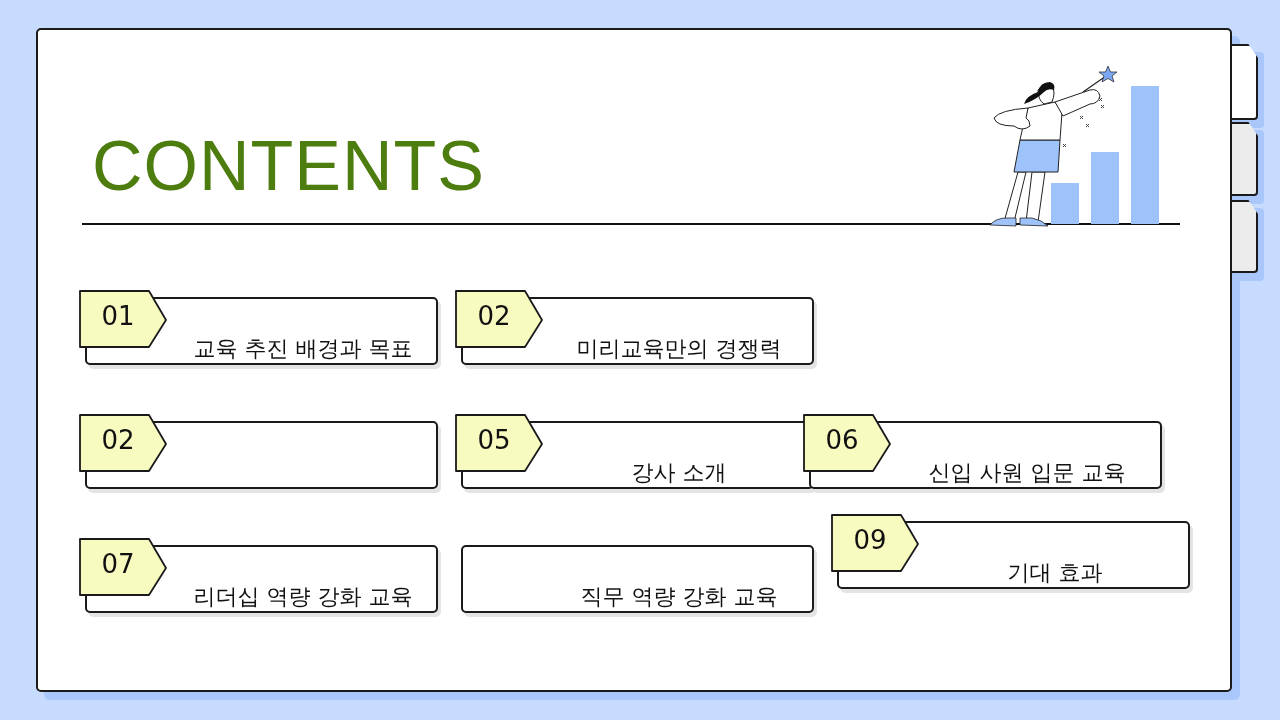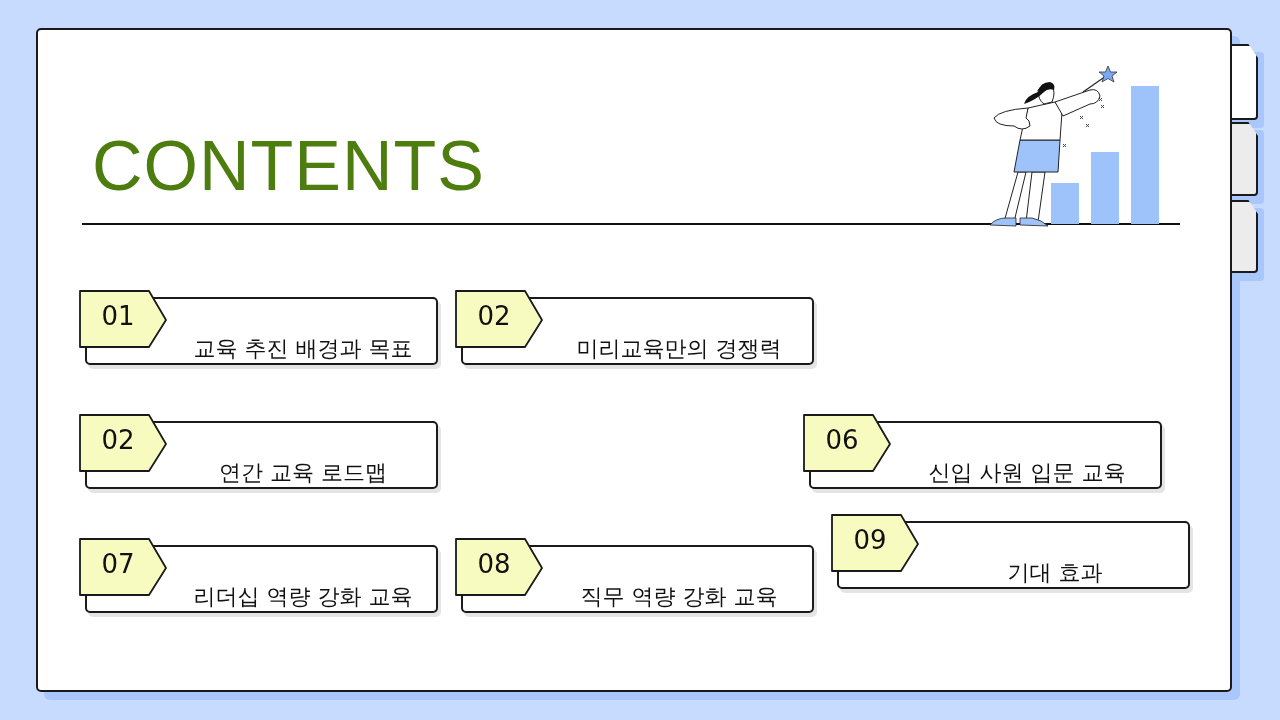--- a/index.html
+++ b/index.html
@@ -134,21 +134,30 @@
   </div>
 
   <div class="item" style="left:41px;top:384px">
     <div class="box"></div>
     <div class="badge">
       <svg width="90" height="60">
           <polygon points="1,1 70,1 87,30 70,57 1,57" fill="#f8fbc0" stroke="#1a1a1a" stroke-width="1.8" stroke-linejoin="round"></polygon>
         </svg>
       <div class="num">02</div>
     </div>
-    <div class="label">연간 교육 로드맵</div>
+  </div>
+  <div class="item" style="left:417px;top:384px">
+    <div class="box"></div>
+    <div class="badge">
+      <svg width="90" height="60">
+          <polygon points="1,1 70,1 87,30 70,57 1,57" fill="#f8fbc0" stroke="#1a1a1a" stroke-width="1.8" stroke-linejoin="round"></polygon>
+        </svg>
+      <div class="num">05</div>
+    </div>
+    <div class="label">강사 소개</div>
   </div>
   <div class="item" style="left:765px;top:384px">
     <div class="box"></div>
     <div class="badge">
       <svg width="90" height="60">
           <polygon points="1,1 70,1 87,30 70,57 1,57" fill="#f8fbc0" stroke="#1a1a1a" stroke-width="1.8" stroke-linejoin="round"></polygon>
         </svg>
       <div class="num">06</div>
     </div>
     <div class="label">신입 사원 입문 교육</div>
@@ -159,26 +168,20 @@
     <div class="badge">
       <svg width="90" height="60">
           <polygon points="1,1 70,1 87,30 70,57 1,57" fill="#f8fbc0" stroke="#1a1a1a" stroke-width="1.8" stroke-linejoin="round"></polygon>
         </svg>
       <div class="num">07</div>
     </div>
     <div class="label">리더십 역량 강화 교육</div>
   </div>
   <div class="item" style="left:417px;top:508px">
     <div class="box"></div>
-    <div class="badge">
-      <svg width="90" height="60">
-          <polygon points="1,1 70,1 87,30 70,57 1,57" fill="#f8fbc0" stroke="#1a1a1a" stroke-width="1.8" stroke-linejoin="round"></polygon>
-        </svg>
-      <div class="num">08</div>
-    </div>
     <div class="label">직무 역량 강화 교육</div>
   </div>
   <div class="item" style="left:793px;top:484px">
     <div class="box"></div>
     <div class="badge">
       <svg width="90" height="60">
           <polygon points="1,1 70,1 87,30 70,57 1,57" fill="#f8fbc0" stroke="#1a1a1a" stroke-width="1.8" stroke-linejoin="round"></polygon>
         </svg>
       <div class="num">09</div>
     </div>

